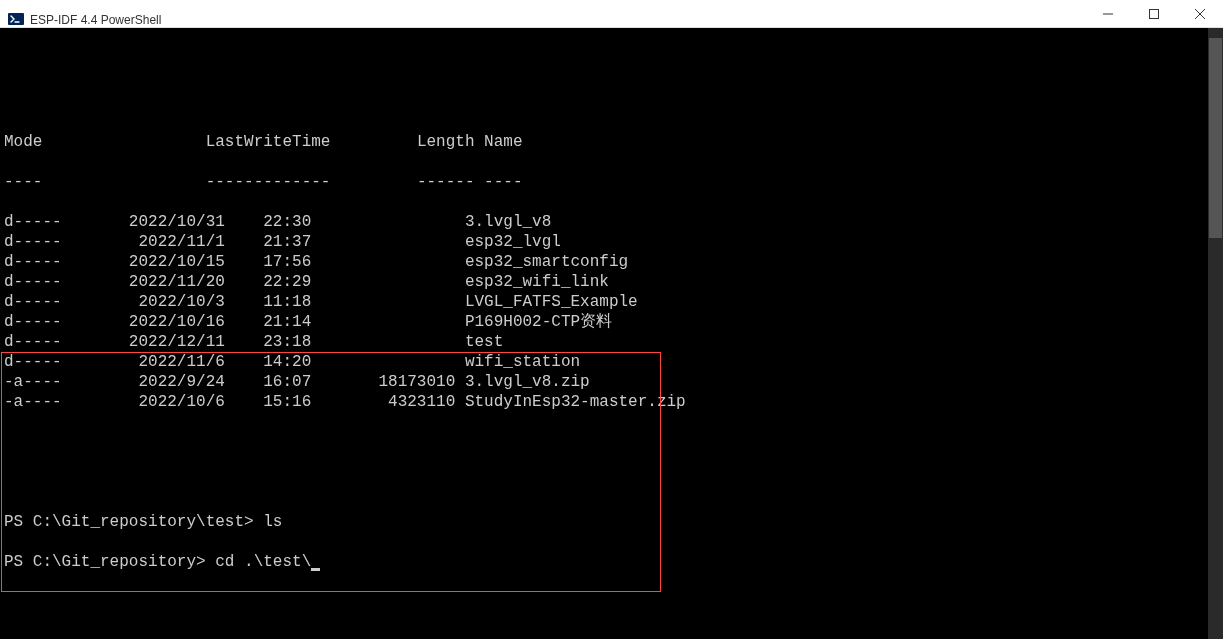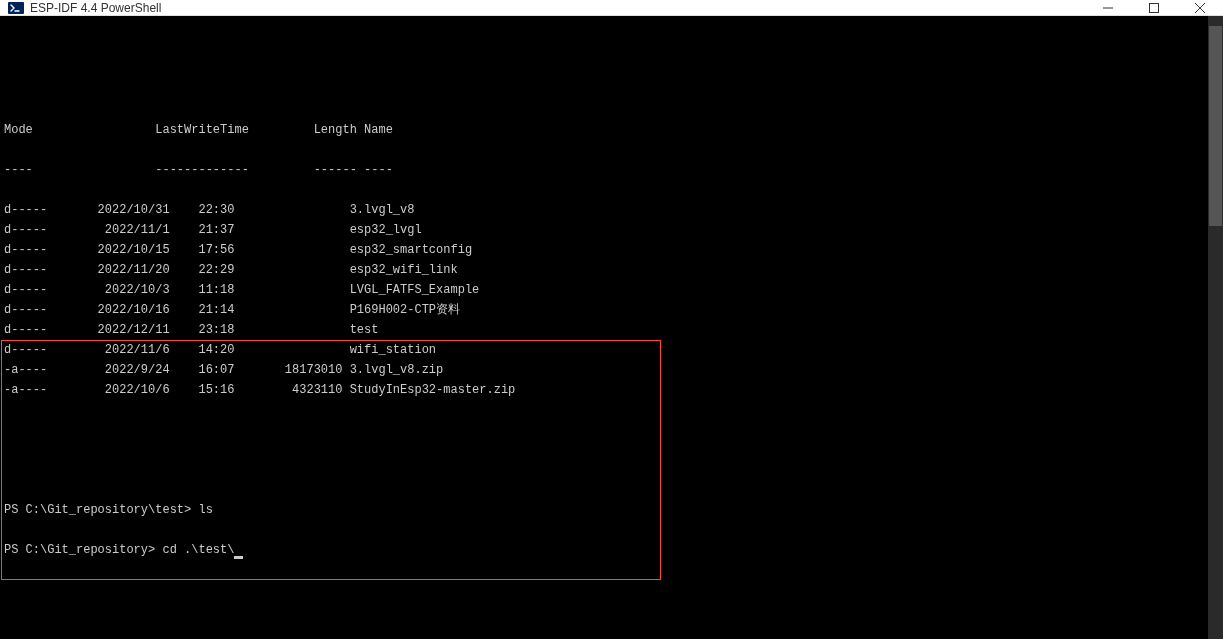--- a/index.html
+++ b/index.html
@@ -10,24 +10,24 @@
     body {
       font-family: 'Segoe UI', Tahoma, sans-serif;
       background: #f0f0f0;
       width: 1223px;
       height: 639px;
       overflow: hidden;
       display: flex;
       flex-direction: column;
     }
     .titlebar {
-      height: 16px;
+      height: 28px;
       background: #ffffff;
       display: flex;
-      align-items: center;
+      align-items: flex-end;
       border-bottom: 1px solid #e0e0e0;
     }
     .titlebar-icon {
       width: 16px;
       height: 16px;
       margin-left: 8px;
       margin-right: 6px;
       display: inline-flex;
       align-items: center;
       justify-content: center;
@@ -47,21 +47,21 @@
       display: flex;
       align-items: center;
       justify-content: center;
       color: #333;
     }
     .terminal {
       flex: 1;
       background: #000000;
       color: #cccccc;
       font-family: 'NSimSun', 'SimSun', 'Consolas', 'Courier New', monospace;
-      font-size: 12px;
+      font-size: 16px;
       line-height: 20px;
       padding: 4px 0px 4px 4px;
       overflow: hidden;
       position: relative;
       white-space: pre;
     }
     .scrollbar {
       position: absolute;
       right: 0;
       top: 0;

